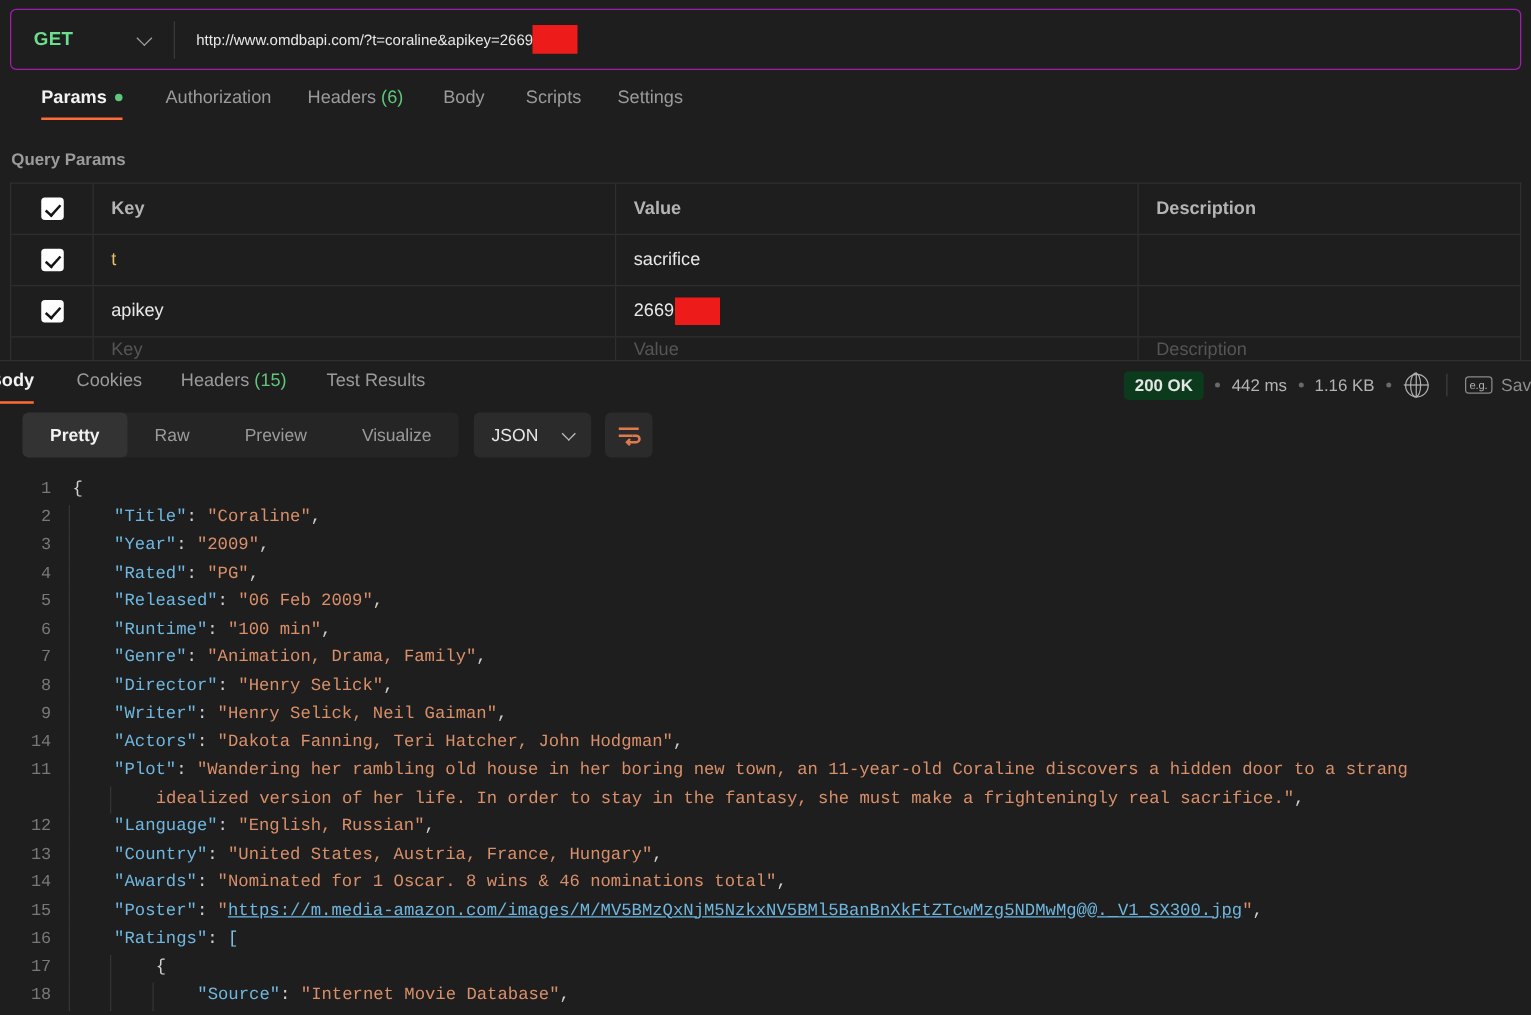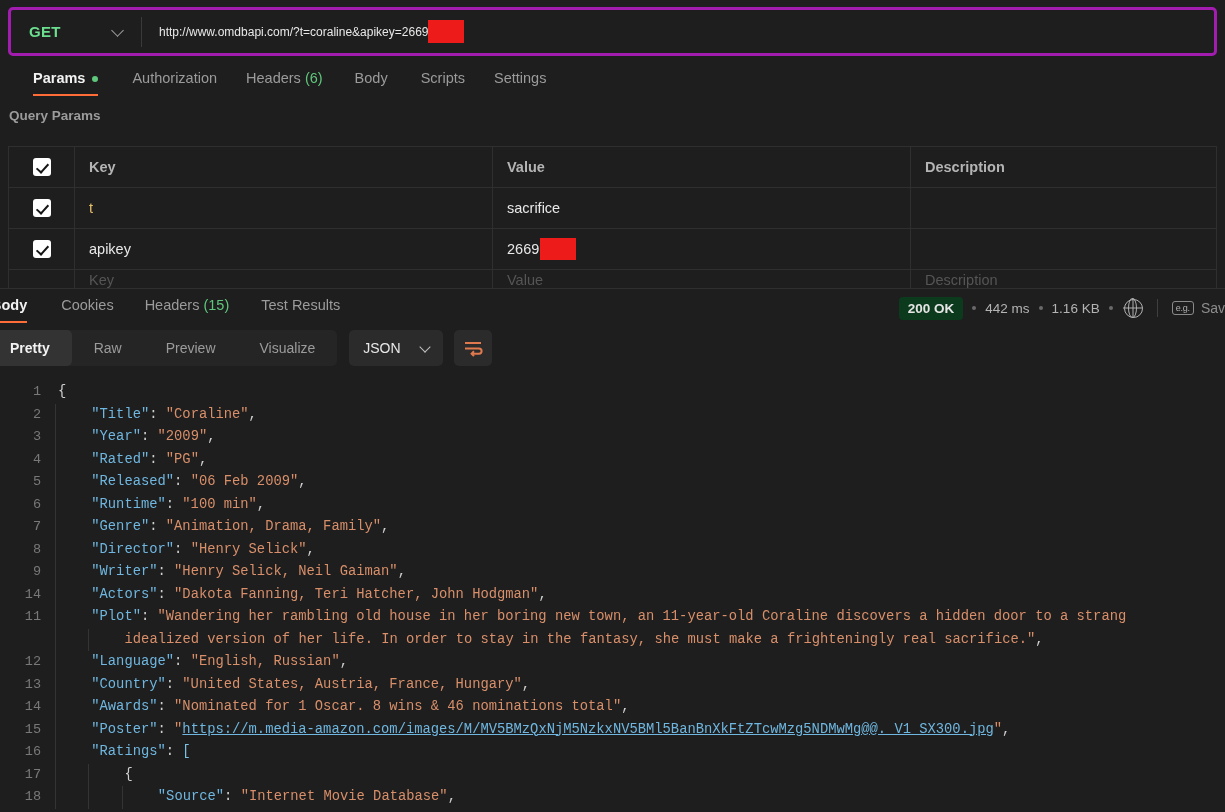--- a/index.html
+++ b/index.html
@@ -9,21 +9,21 @@
     background: #1e1e1e;
     font-family: "Liberation Sans", sans-serif;
     overflow: hidden;
   }
   body { position: relative; }
 
   
   .req-bar {
     position: absolute; left: 8px; top: 7px;
     width: 1209px; height: 49px;
-    border: 3px solid #a21caf; border-radius: 5px;
+    border: 1px solid #a21caf; border-radius: 5px;
     background: #1e1e1e;
     display: flex; align-items: center;
   }
   .method-select {
     width: 130px; height: 47px;
     display: flex; align-items: center; justify-content: space-between;
     padding: 0 16px 0 18px;
     cursor: pointer;
   }
   .method-label {
@@ -72,21 +72,21 @@
   }
   .dot-green {
     width: 6px; height: 6px; border-radius: 50%;
     background: #5fc77c; margin-left: 7px; display: inline-block;
     vertical-align: middle;
   }
   .count-green { color: #5fc77c; }
 
   
   .qp-title {
-    position: absolute; left: 9px; top: 108px;
+    position: absolute; left: 9px; top: 120px;
     font-size: 13.5px; color: #9b9b9b; font-weight: bold;
   }
   .params-table {
     position: absolute; left: 8px; top: 146px;
     width: 1209px;
     border: 1px solid #2f2f2f;
     border-bottom: none;
     overflow: hidden;
   }
   .prow {
@@ -188,21 +188,21 @@
     border: 1.3px solid #8a8a8a; border-radius: 3px;
     font-size: 9px; color: #b0b0b0; padding: 1px 3px;
     margin-right: 7px; letter-spacing: -.2px;
   }
   .save-lbl { color: #8d8d8d; font-size: 14px; }
 
   
   .view-toolbar {
     position: absolute; left: 0; top: 38px;
     width: 989px; height: 42px;
-    display: flex; align-items: center;
+    display: flex; align-items: center; padding-left: 30px;
   }
   .seg-group {
     display: flex; align-items: center;
     background: #252525; border-radius: 5px; height: 36px;
     margin-left: -12px;
   }
   .seg {
     font-size: 14px; color: #9b9b9b;
     padding: 0 22px; height: 36px;
     display: flex; align-items: center; cursor: pointer;

